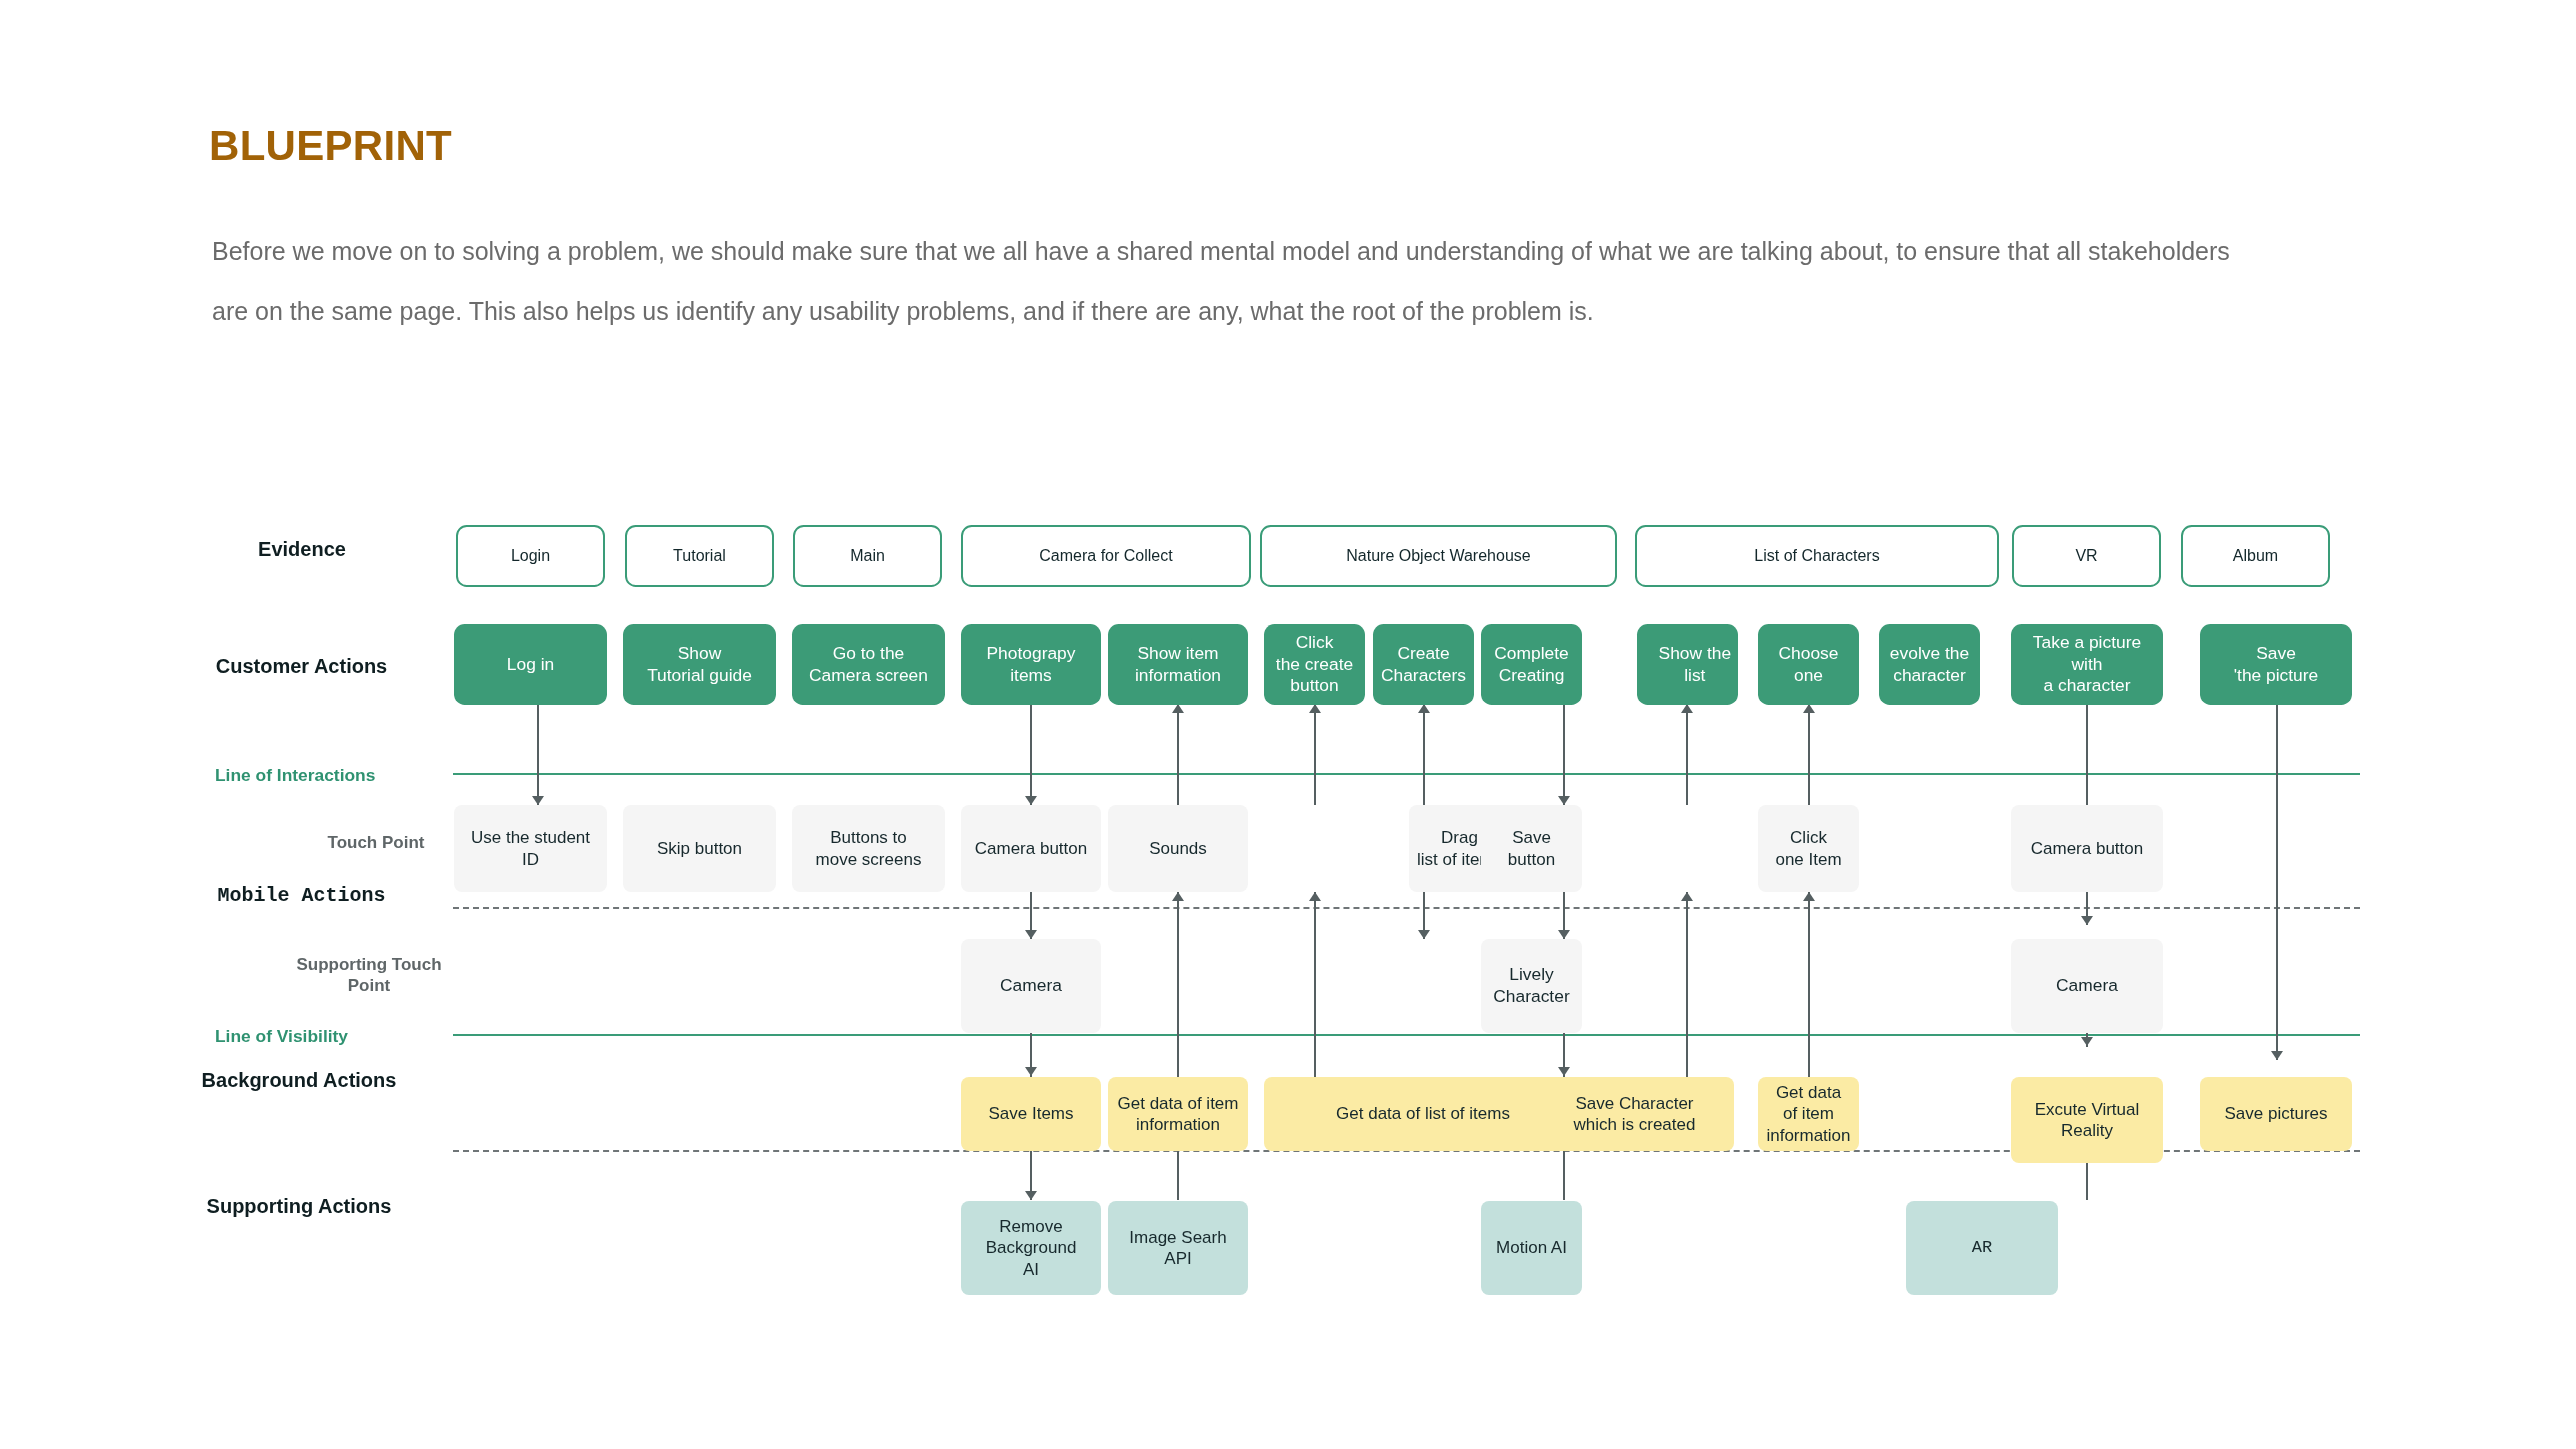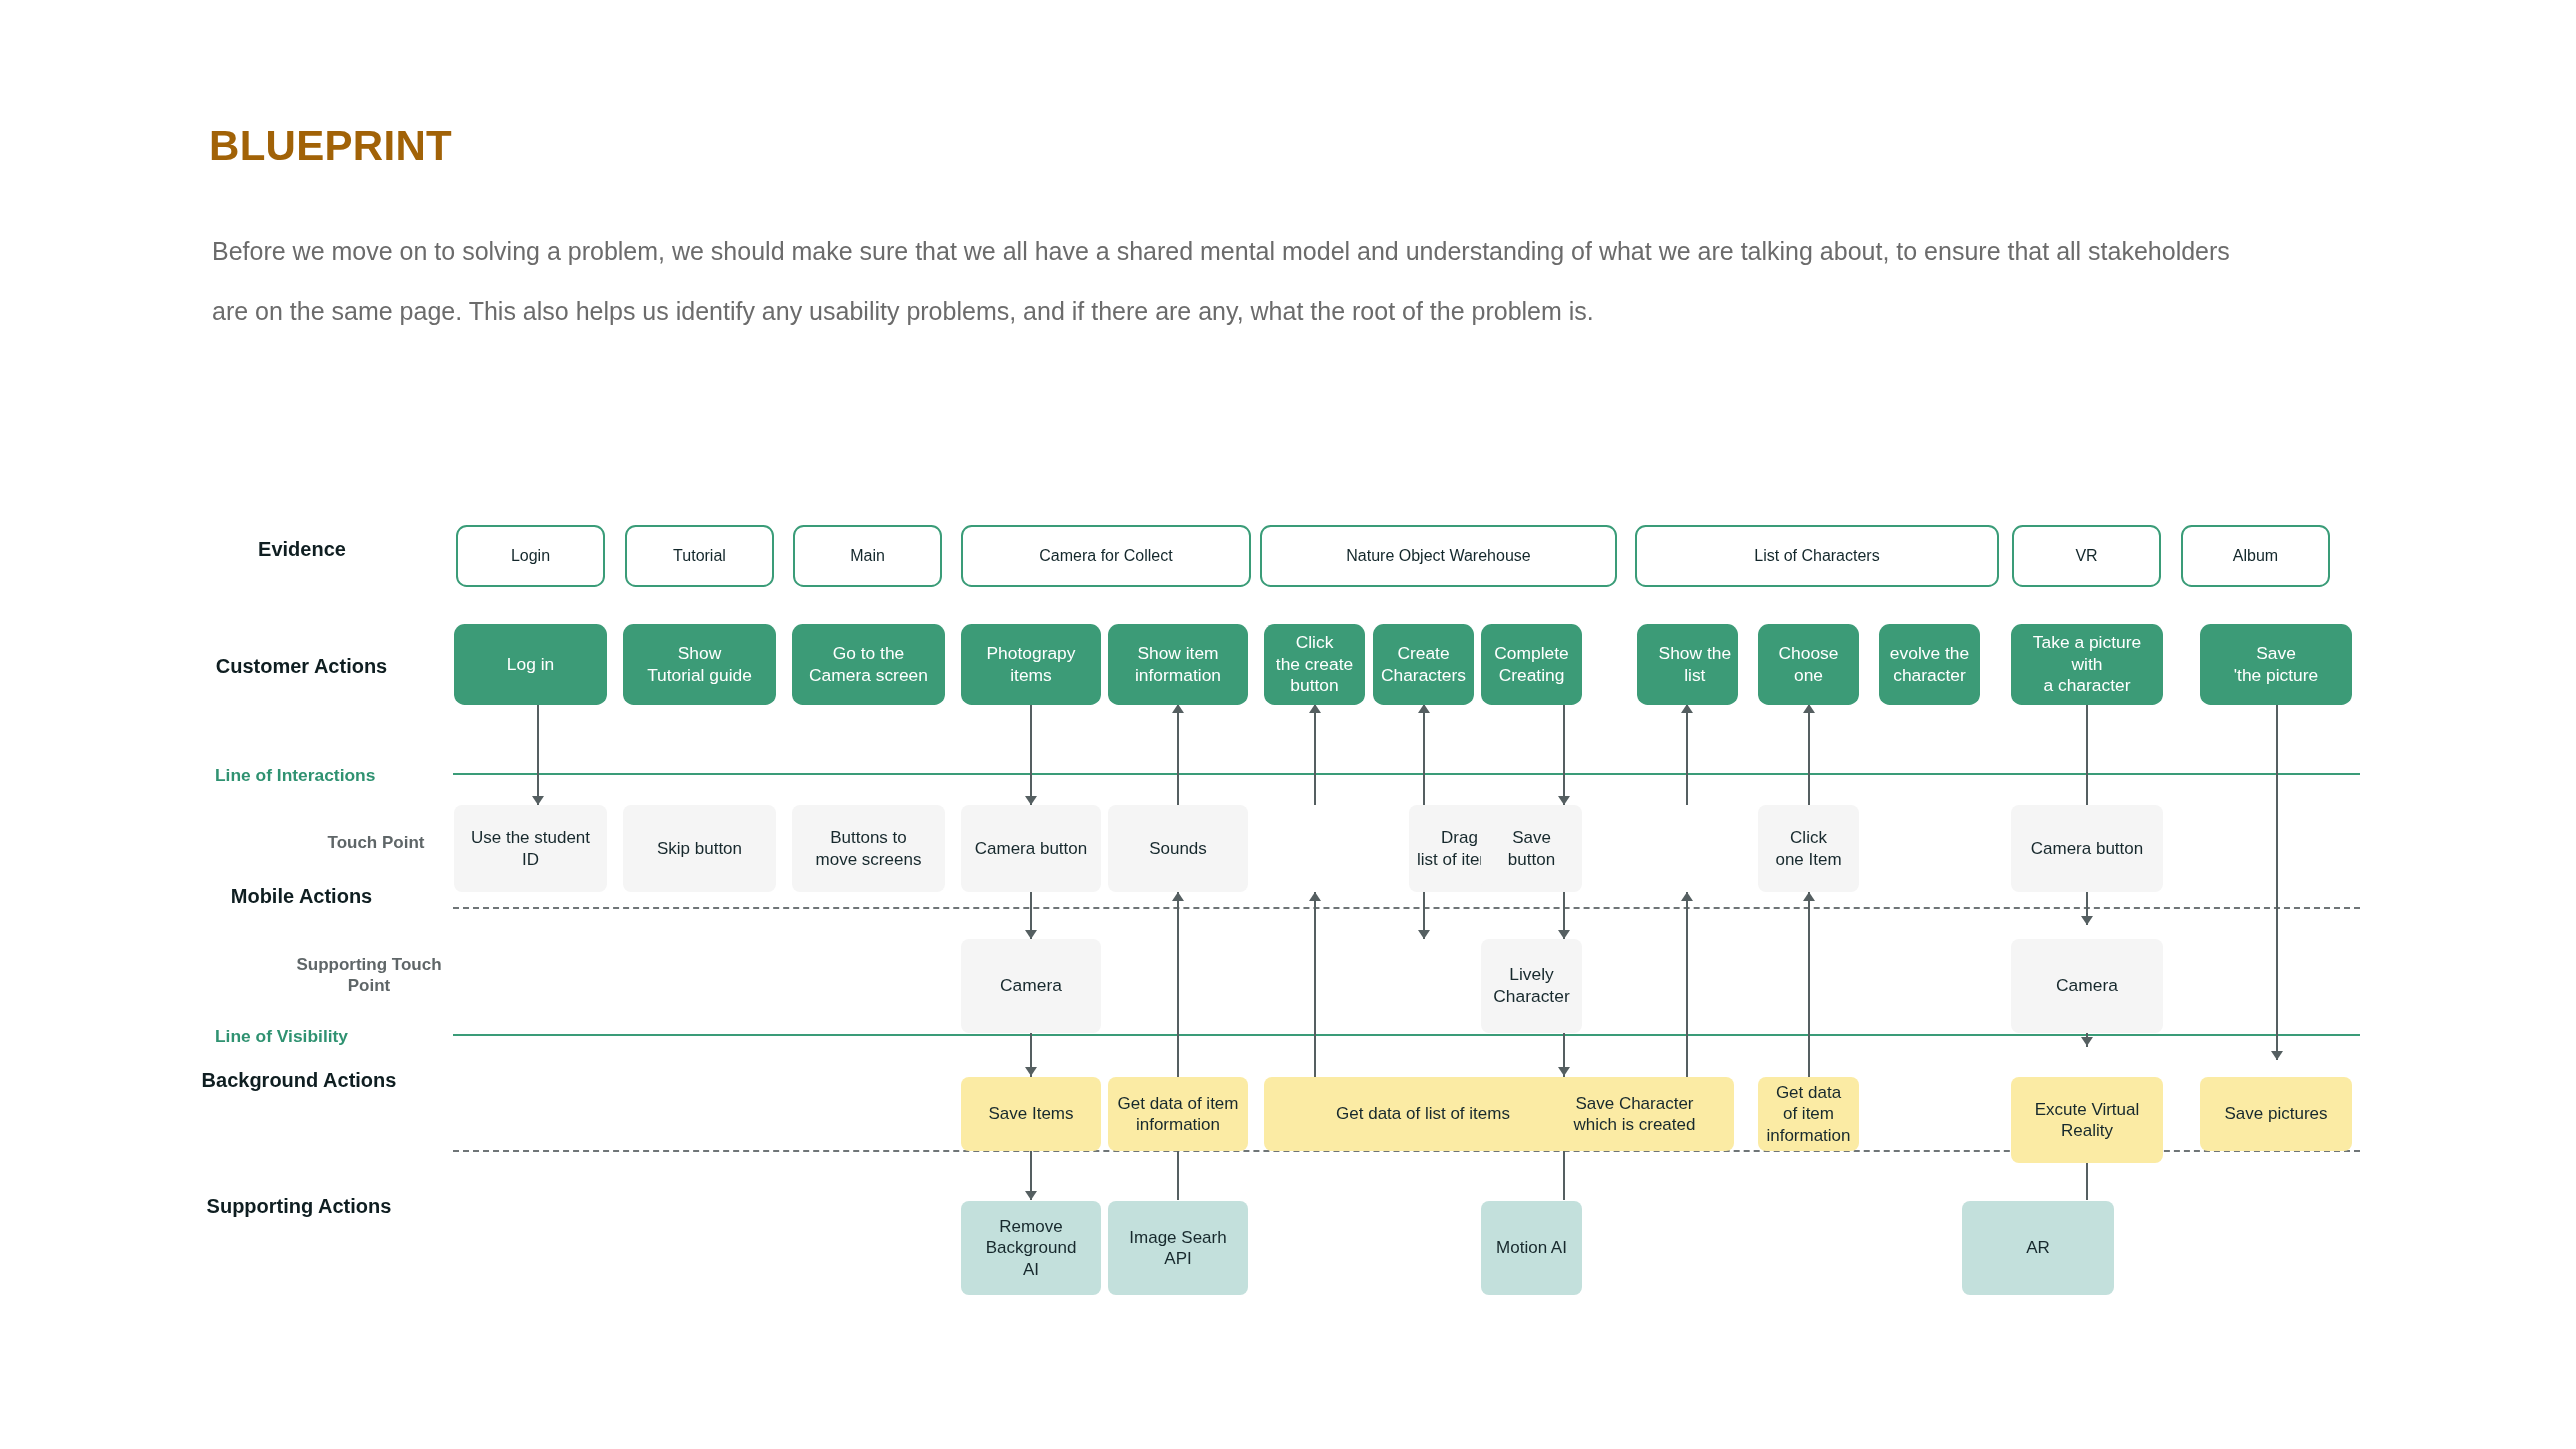--- a/index.html
+++ b/index.html
@@ -148,21 +148,21 @@
   <div id="title">BLUEPRINT</div>
   <div id="intro">Before we move on to solving a problem, we should make sure that we all have a shared mental model and understanding of what we are talking about, to ensure that all stakeholders are on the same page. This also helps us identify any usability problems, and if there are any, what the root of the problem is.</div>
 
   <div class="row-label big" style="left:215px; top:537px; width:174px;">Evidence</div>
 
   <div class="row-label big" style="left:201px; top:654px; width:201px;">Customer
 Actions</div>
 
   <div class="row-label small" style="left:309px; top:833px; width:134px;">Touch Point</div>
 
-  <div class="row-label big" style="left:201px; top:884px; width:201px;">Mobile
+  <div class="row-label big" style="left:201px; top:884px; width:201px;font-family:Liberation Mono, monospace;">Mobile
 Actions</div>
 
   <div class="row-label small" style="left:295px; top:955px; width:148px;">Supporting
 Touch Point</div>
 
   <div class="row-label big" style="left:195px; top:1068px; width:208px;">Background
 Actions</div>
 
   <div class="row-label big" style="left:195px; top:1194px; width:208px;">Supporting
 Actions</div>
@@ -301,17 +301,17 @@
 Reality</div>
       <div class="box background" style="left: 2200px; top: 1077px; width: 152px; height: 74px;">Save pictures</div>
     </div>
   <div id="supporting-layer">
       <div class="box supporting" style="left: 961px; top: 1201px; width: 140px; height: 94px;">Remove
 Background
 AI</div>
       <div class="box supporting" style="left: 1108px; top: 1201px; width: 140px; height: 94px;">Image Searh
 API</div>
       <div class="box supporting" style="left: 1481px; top: 1201px; width: 101px; height: 94px;">Motion AI</div>
-      <div class="box supporting" style="left: 1962px; top: 1201px; width: 152px; height: 94px;">AR</div>
+      <div class="box supporting" style="left: 1906px; top: 1201px; width: 152px; height: 94px; font-family: Liberation Mono, monospace;">AR</div>
     </div>
 
 </div>
 
 
 </body></html>

